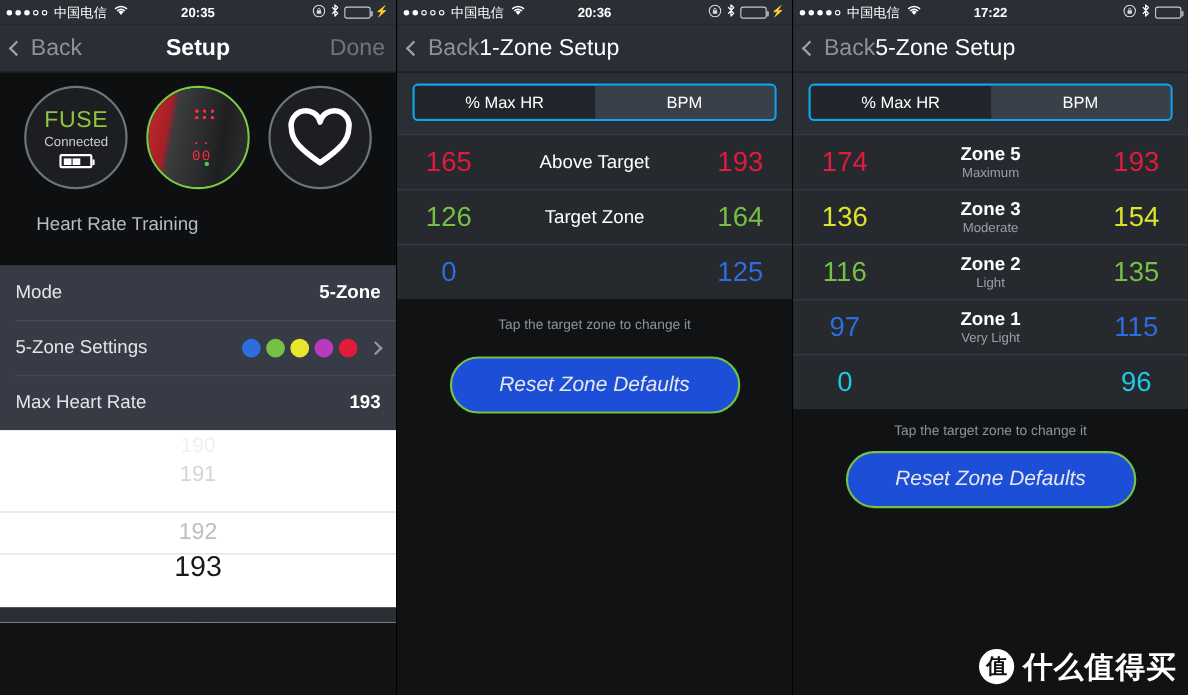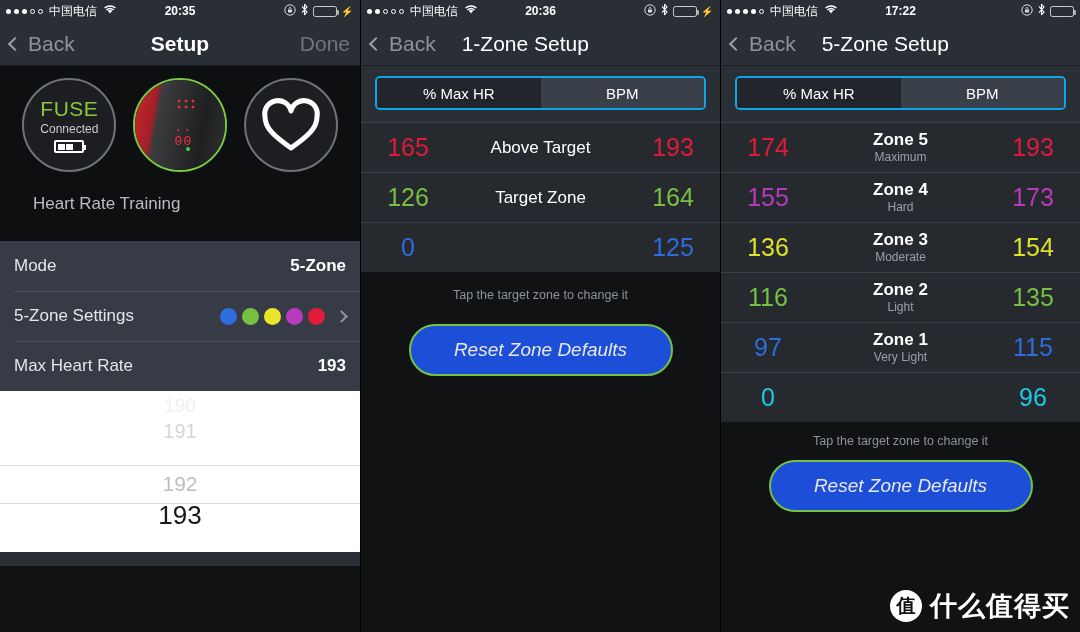--- a/index.html
+++ b/index.html
@@ -42,21 +42,21 @@
     border-bottom: 1px solid #1b1e23;
   }
   .nav-back { display: flex; align-items: center; gap: 6px; color: #8d929b; font-size: 21px; cursor: pointer; }
   .chev-l {
     width: 10px; height: 10px; border-left: 2px solid #9aa0a8; border-bottom: 2px solid #9aa0a8;
     transform: rotate(45deg); display: inline-block; margin-right: 2px;
   }
   .nav-title { color: #fff; font-size: 21px; font-weight: bold; }
   .nav-title.light { font-weight: normal; }
   .nav-title.centered { position: absolute; left: 0; right: 0; text-align: center; pointer-events: none; }
-  .nav-title.offset { margin-left: 26px; }
+  .nav-title.offset { }
   .nav-done { margin-left: auto; color: #70757d; font-size: 21px; cursor: pointer; }
 
   
   .hero { background: #0e0f10; padding: 12px 0 0 0; height: 175px; }
   .circles { display: flex; justify-content: space-around; align-items: center; padding: 0 14px; }
   .circ { width: 94px; height: 94px; border-radius: 50%; display: flex; flex-direction: column;
           align-items: center; justify-content: center; }
   .circ.outline { border: 2px solid #6f747c; background: #1c1e21; }
   .circ.green-ring { border: 2px solid #7ac943; background: #2a1416; overflow: hidden; position: relative; }
   .fuse { color: #8cc63f; font-size: 21px; letter-spacing: .5px; }
@@ -409,28 +409,20 @@
       <div class="zonelist">
         <div class="zrow">
           <div class="zlo" style="color:#e01b3c">174</div>
           <div class="zmid">
             <div class="zname">Zone 5</div>
             <div class="zsub">Maximum</div>
           </div>
           <div class="zhi" style="color:#e01b3c">193</div>
         </div>
         <div class="zrow">
-          <div class="zlo" style="color:#b83bbd">155</div>
-          <div class="zmid">
-            <div class="zname">Zone 4</div>
-            <div class="zsub">Hard</div>
-          </div>
-          <div class="zhi" style="color:#b83bbd">173</div>
-        </div>
-        <div class="zrow">
           <div class="zlo" style="color:#dde22a">136</div>
           <div class="zmid">
             <div class="zname">Zone 3</div>
             <div class="zsub">Moderate</div>
           </div>
           <div class="zhi" style="color:#dde22a">154</div>
         </div>
         <div class="zrow">
           <div class="zlo" style="color:#76c043">116</div>
           <div class="zmid">

